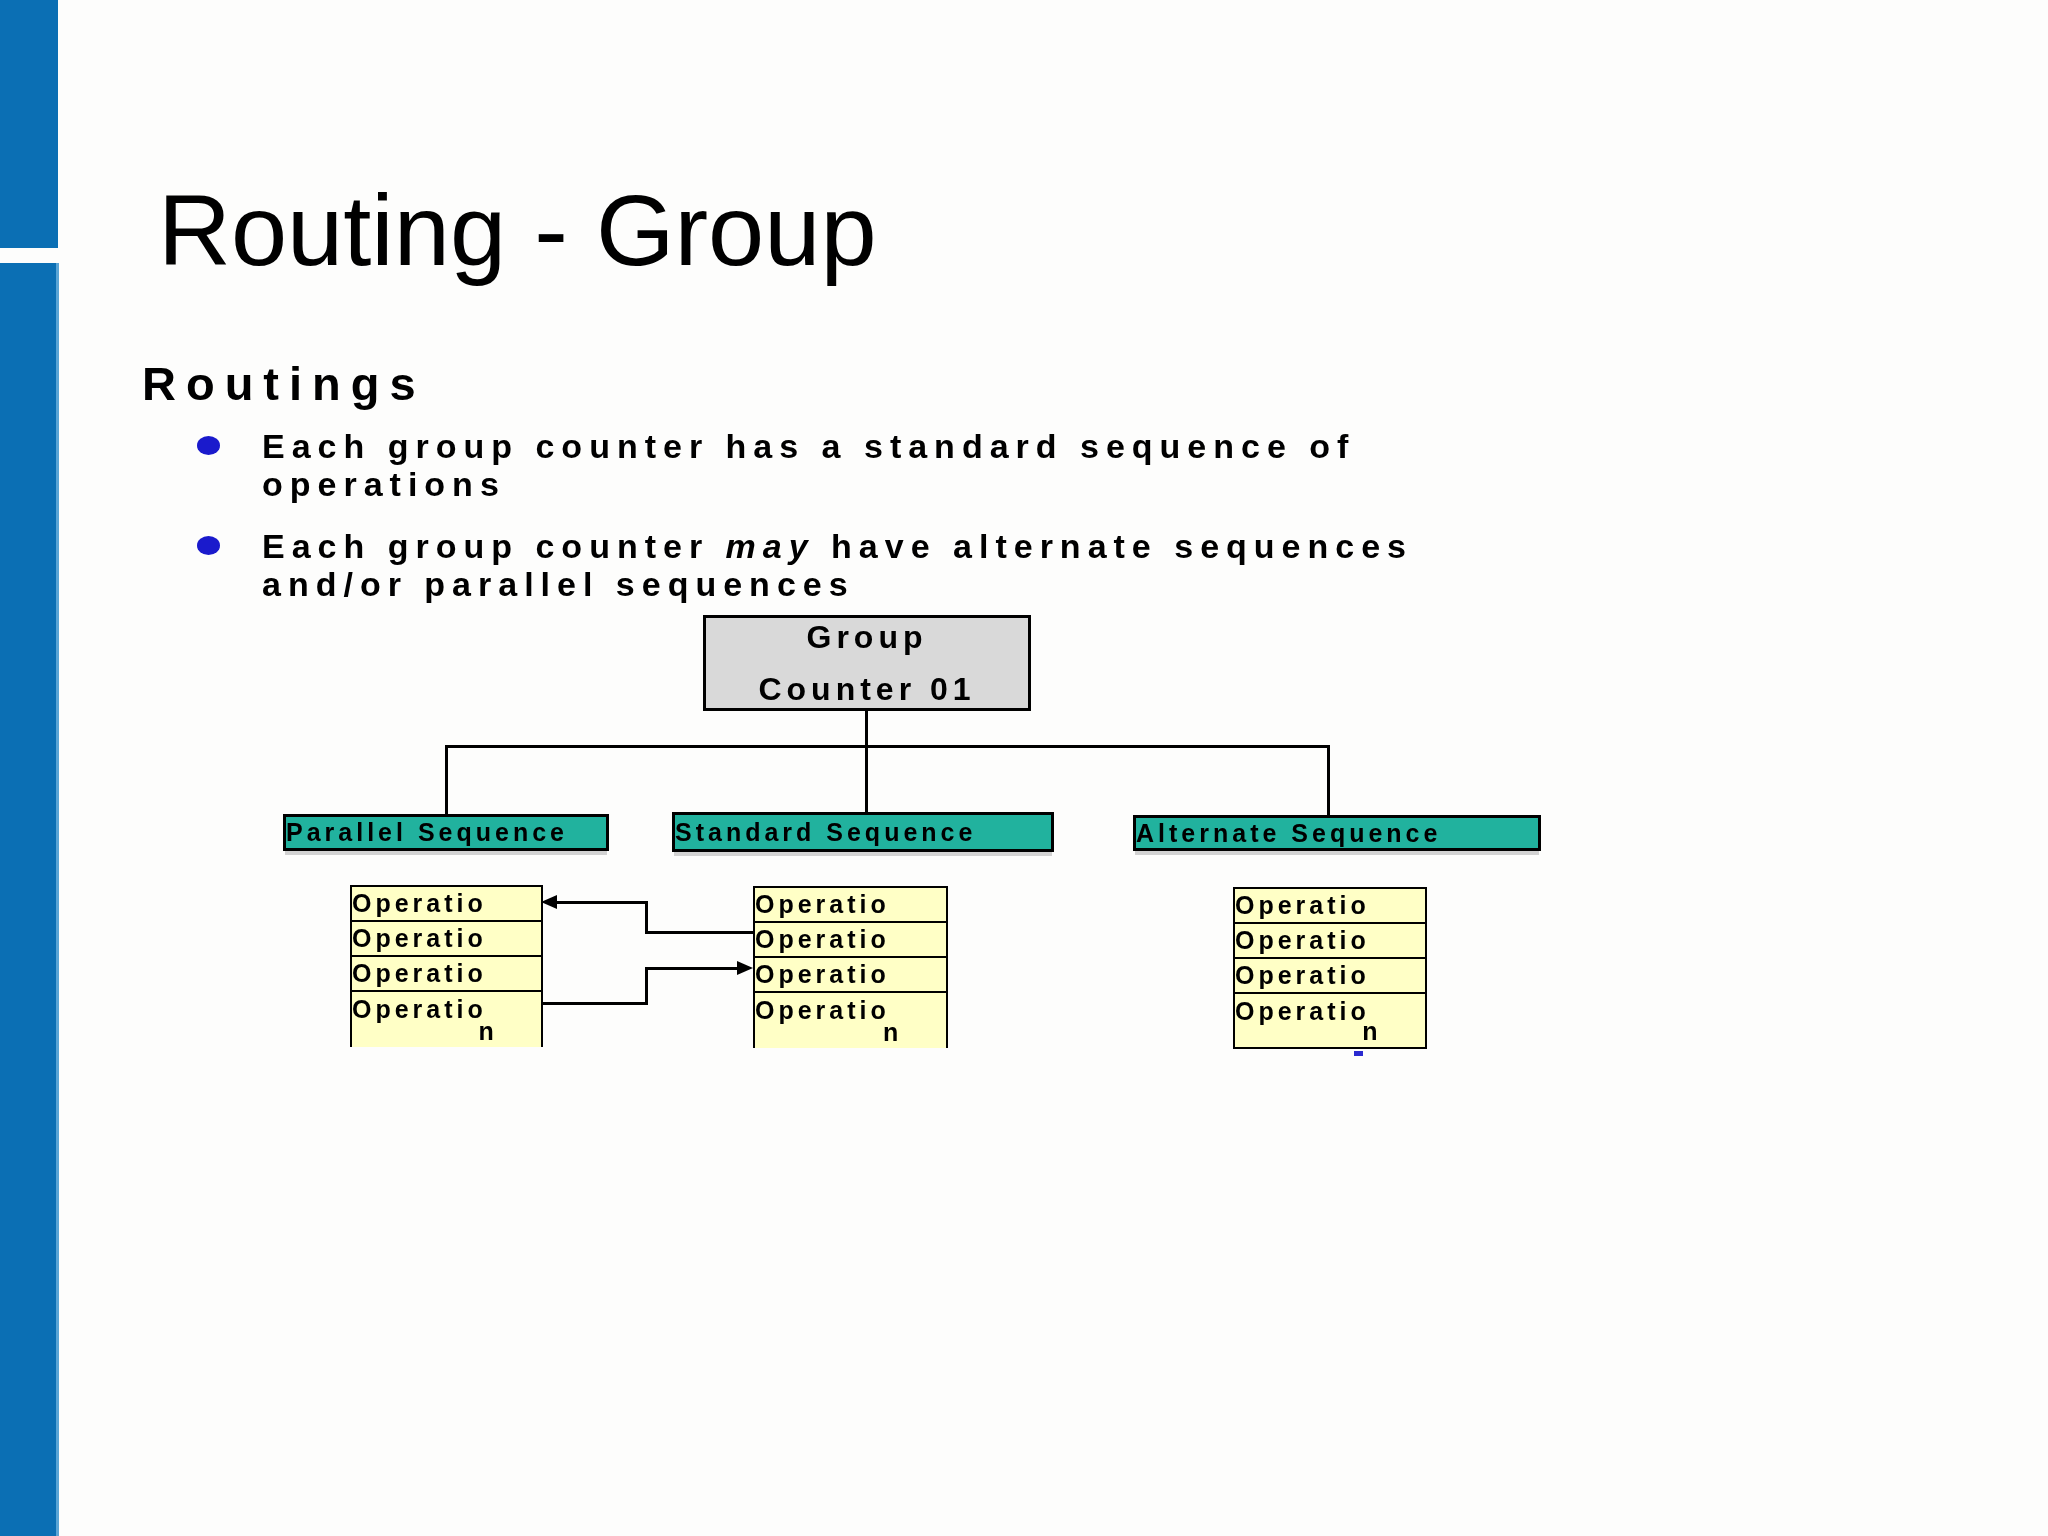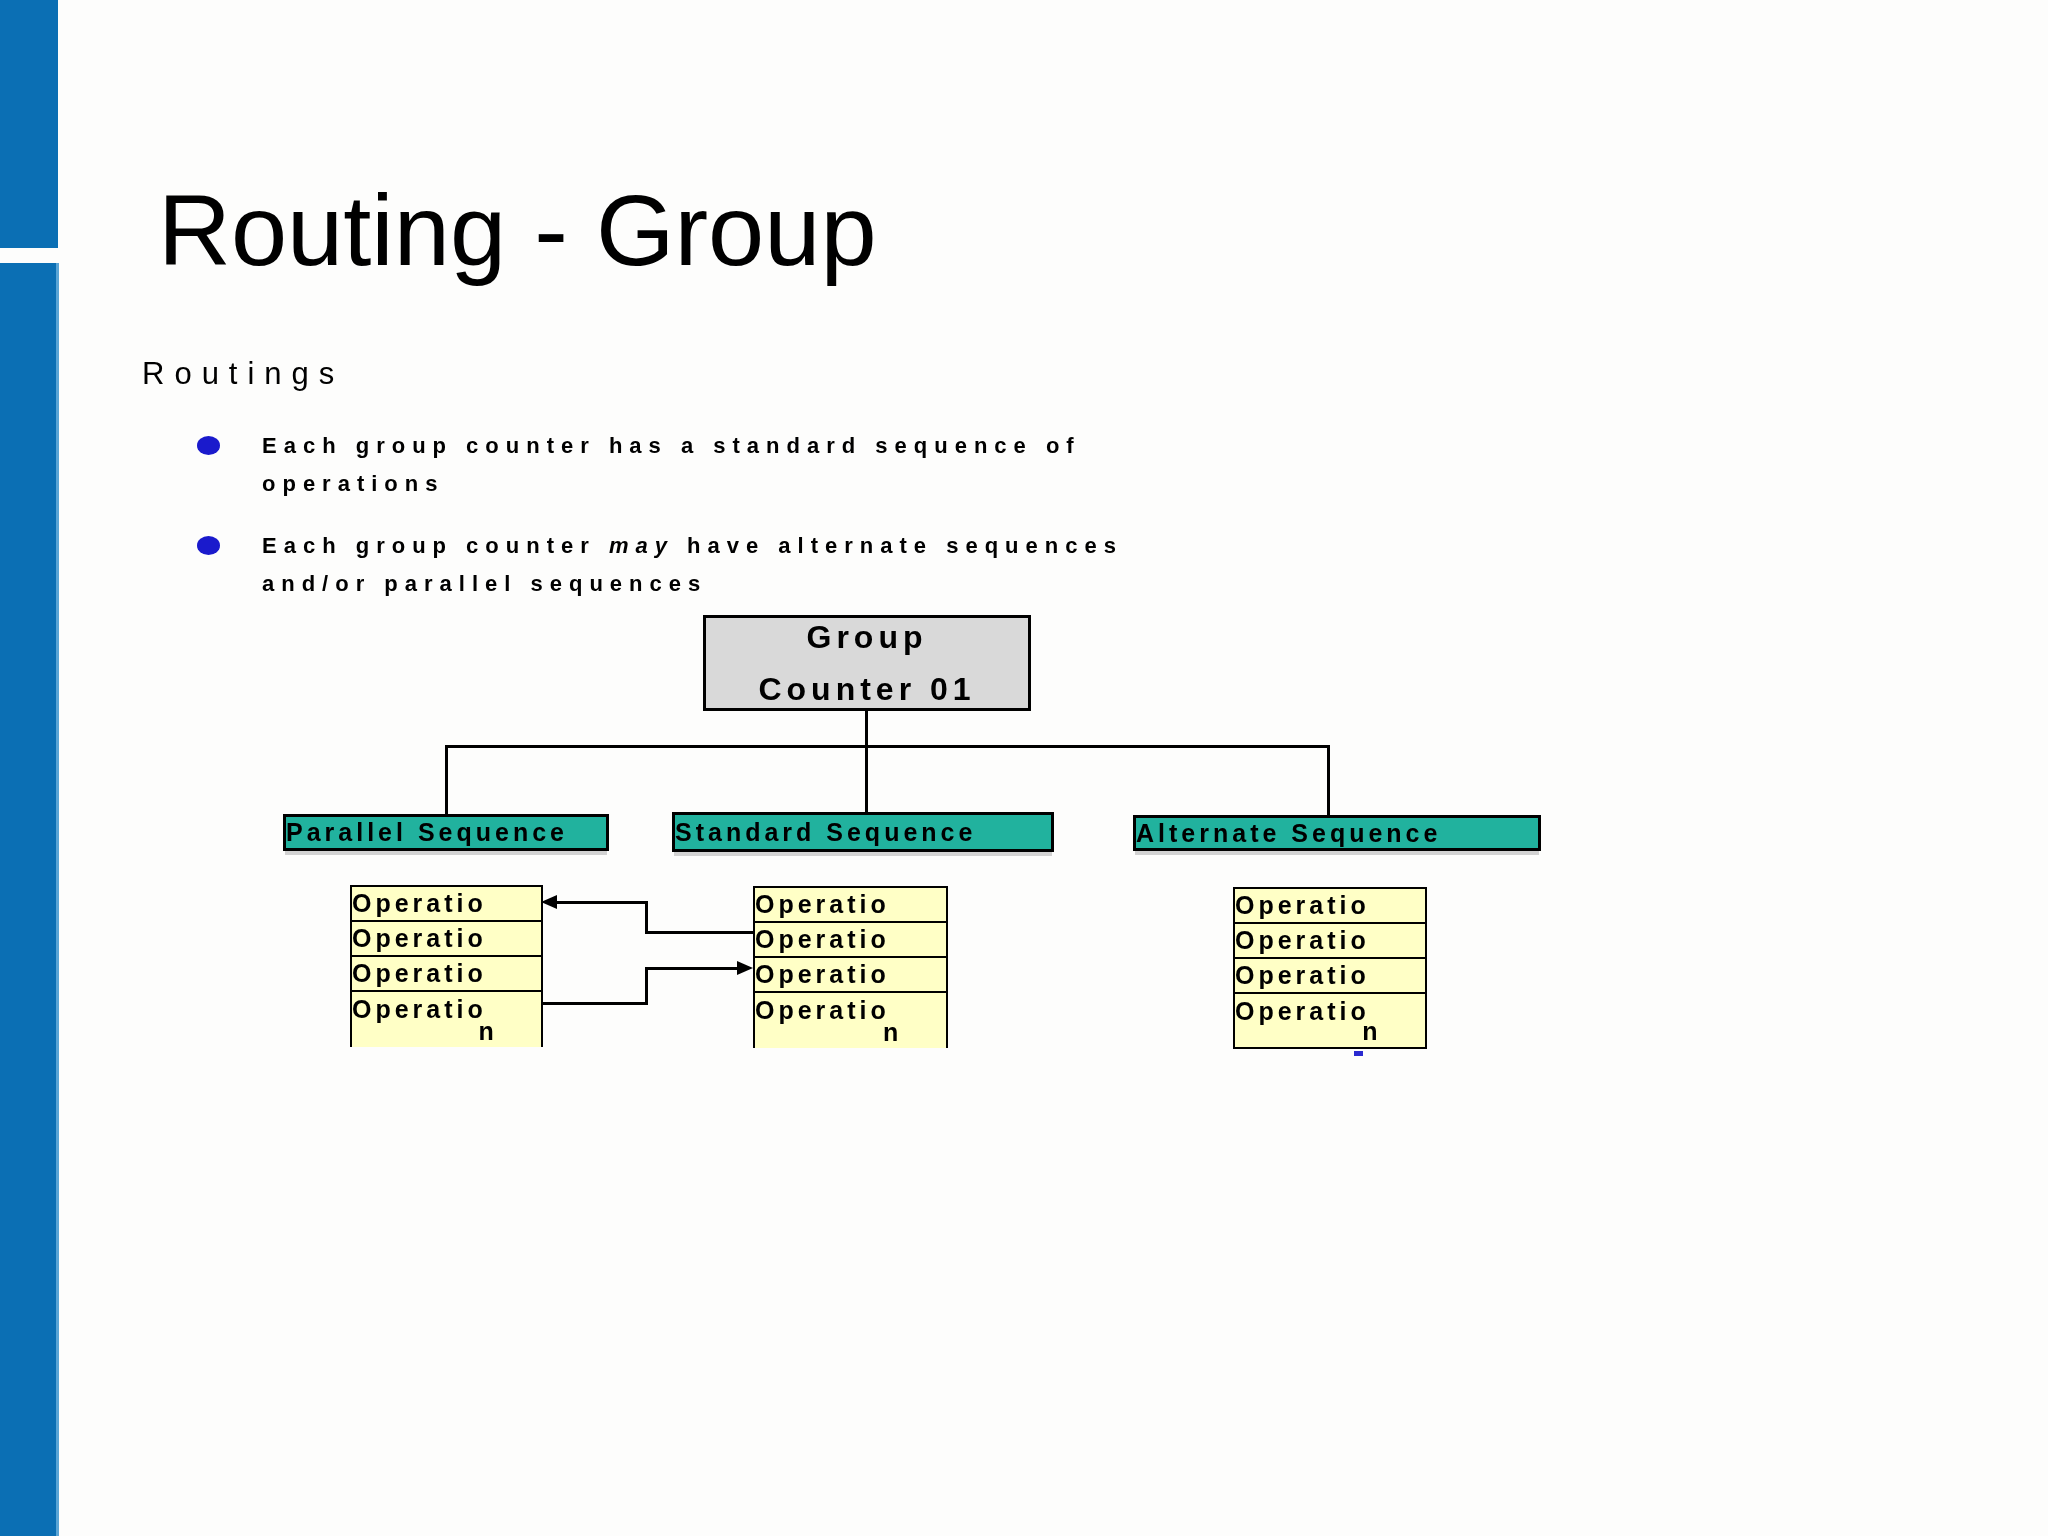--- a/index.html
+++ b/index.html
@@ -9,22 +9,22 @@
     background:#fdfdfc; overflow:hidden; color:#000000;
     font-family:"Liberation Sans", sans-serif;
   }
   
   .accent-bar { position:absolute; left:0; top:0; width:58px; height:1536px; background:#0b6fb4; }
   .accent-gap { position:absolute; left:0; top:248px; width:58px; height:15px; background:#fdfdfc; }
   .accent-edge { position:absolute; left:56px; top:263px; width:3px; height:1273px; background:#5aa5d6; }
 
   
   .title { position:absolute; left:158px; top:180px; font-size:101px; font-weight:400; white-space:nowrap; line-height:1.0; }
-  .heading { position:absolute; left:142px; top:356px; font-size:31px; font-weight:400; letter-spacing:10px; white-space:nowrap; }
-  .bullet-text { position:absolute; font-size:22px; font-weight:700; letter-spacing:7px; line-height:38px; white-space:nowrap; }
+  .heading { position:absolute; left:142px; top:356px; font-size:47px; font-weight:700; letter-spacing:10px; white-space:nowrap; }
+  .bullet-text { position:absolute; font-size:34px; font-weight:700; letter-spacing:7px; line-height:38px; white-space:nowrap; }
   .b1 { left:262px; top:427px; }
   .b2 { left:262px; top:527px; }
   .it { font-style:italic; }
   .dot { position:absolute; width:23px; height:19px; background:#1a1acc; border-radius:50%; }
   .d1 { left:197px; top:436px; }
   .d2 { left:197px; top:536px; }
 
   
   .node { position:absolute; border:3px solid #000; display:flex; align-items:center; justify-content:space-between; text-align:center; }
   .root-node { left:703px; top:615px; width:328px; height:96px; background:#d9d9d9;

